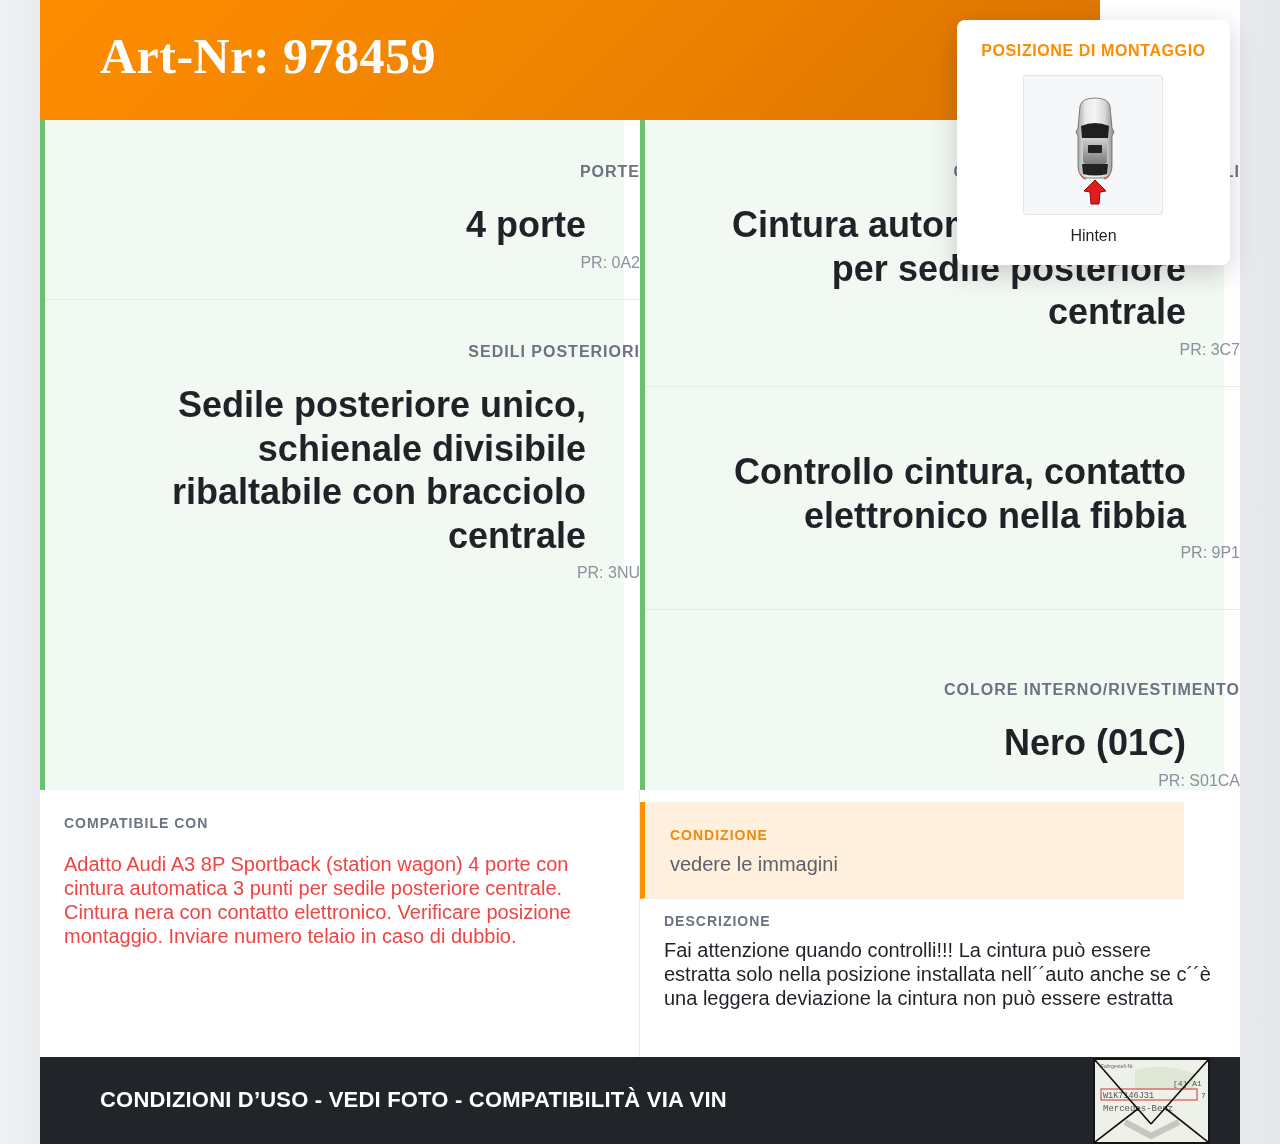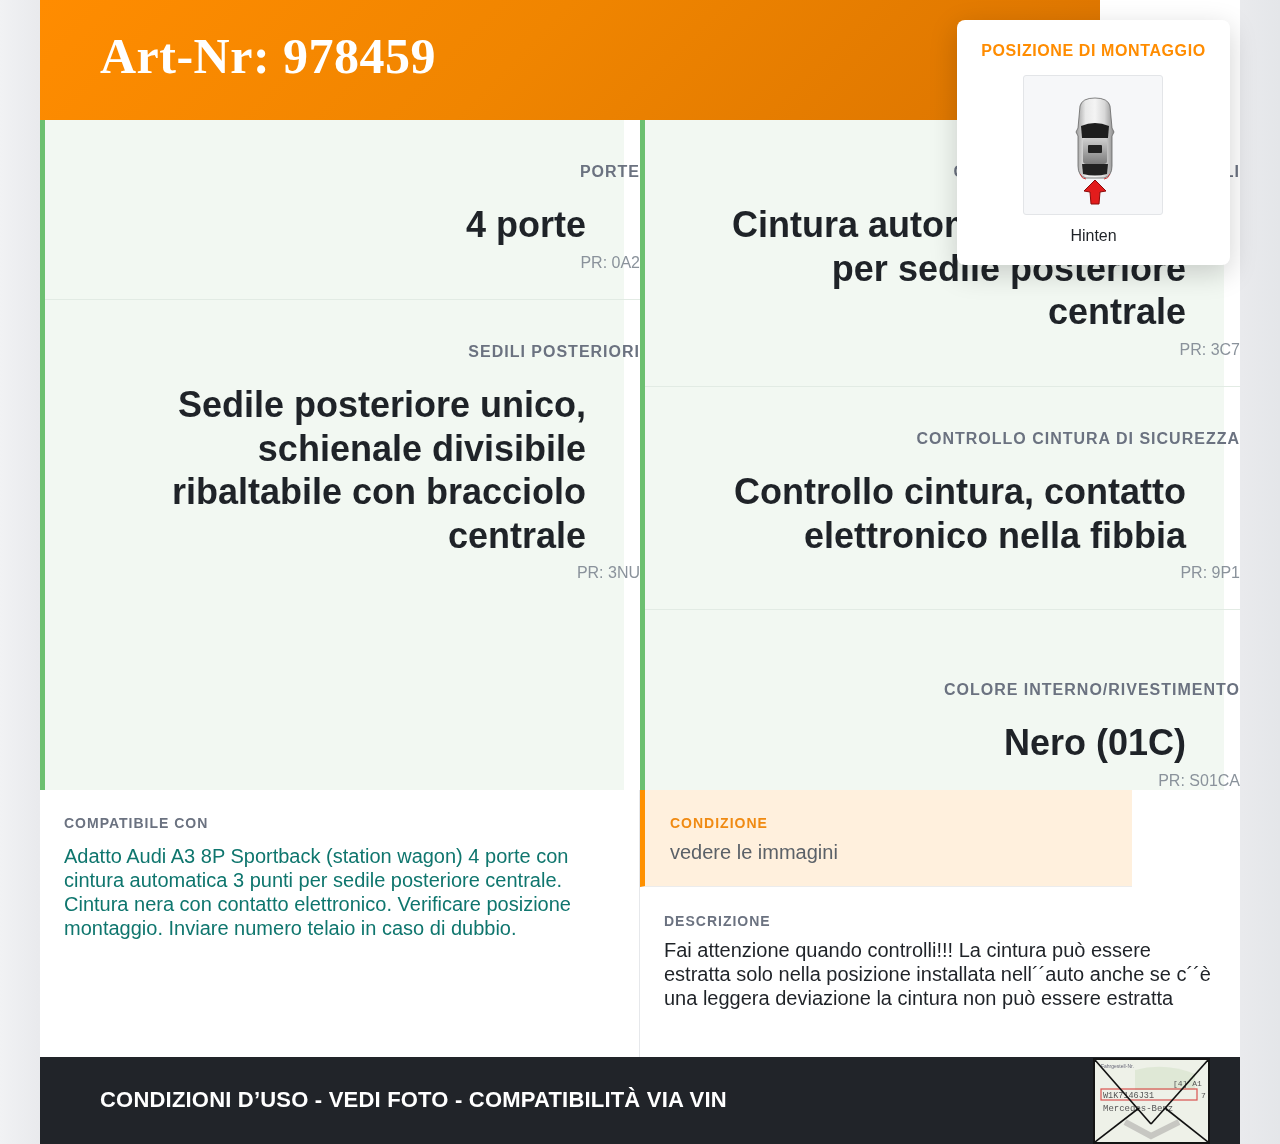--- a/index.html
+++ b/index.html
@@ -59,25 +59,25 @@
     .compat {
       position: absolute; left: 0; top: 0; width: 600px; height: 267px;
       border-right: 1px solid #e6e8eb;
       padding: 24px 24px 0 24px;
     }
     .small-label {
       font-size: 14px; font-weight: 700; color: #6b7280; letter-spacing: 1px;
       line-height: 18px; text-transform: uppercase;
     }
     .compat-text {
-      margin-top: 12px;
-      font-size: 20px; font-weight: 500; color: #0f766e; line-height: 24px;
+      margin-top: 20px;
+      font-size: 20px; font-weight: 500; color: #ef4444; line-height: 24px;
     }
     .condition {
-      position: absolute; left: 600px; top: 0; width: 492px; height: 97px;
+      position: absolute; left: 600px; top: 12px; width: 544px; height: 97px;
       background: #fff0dd;
       border-left: 5px solid #ff9100;
       border-bottom: 1px solid #ececec;
       padding: 24px 0 0 25px;
     }
     .condition .small-label { color: #f08a12; }
     .condition-text {
       margin-top: 8px;
       font-size: 20px; color: #5b6168; line-height: 24px;
     }
@@ -148,21 +148,20 @@
       </div>
     </div>
 
     <div class="col right">
       <div class="cell" style="top:0; height:267px; padding-top:42px;">
         <div class="cell-label">CINTURE POSTERIORI CENTRALI</div>
         <div class="cell-value">Cintura automatica 3 punti per sedile posteriore centrale</div>
         <div class="cell-pr">PR: 3C7</div>
       </div>
       <div class="cell" style="top:267px; height:223px; padding-top:42px;">
-        <div class="cell-label">CONTROLLO CINTURA DI SICUREZZA</div>
         <div class="cell-value">Controllo cintura, contatto elettronico nella fibbia</div>
         <div class="cell-pr">PR: 9P1</div>
       </div>
       <div class="cell" style="top:518px; height:180px; padding-top:42px;">
         <div class="cell-label">COLORE INTERNO/RIVESTIMENTO</div>
         <div class="cell-value">Nero (01C)</div>
         <div class="cell-pr">PR: S01CA</div>
       </div>
     </div>
   </div>

